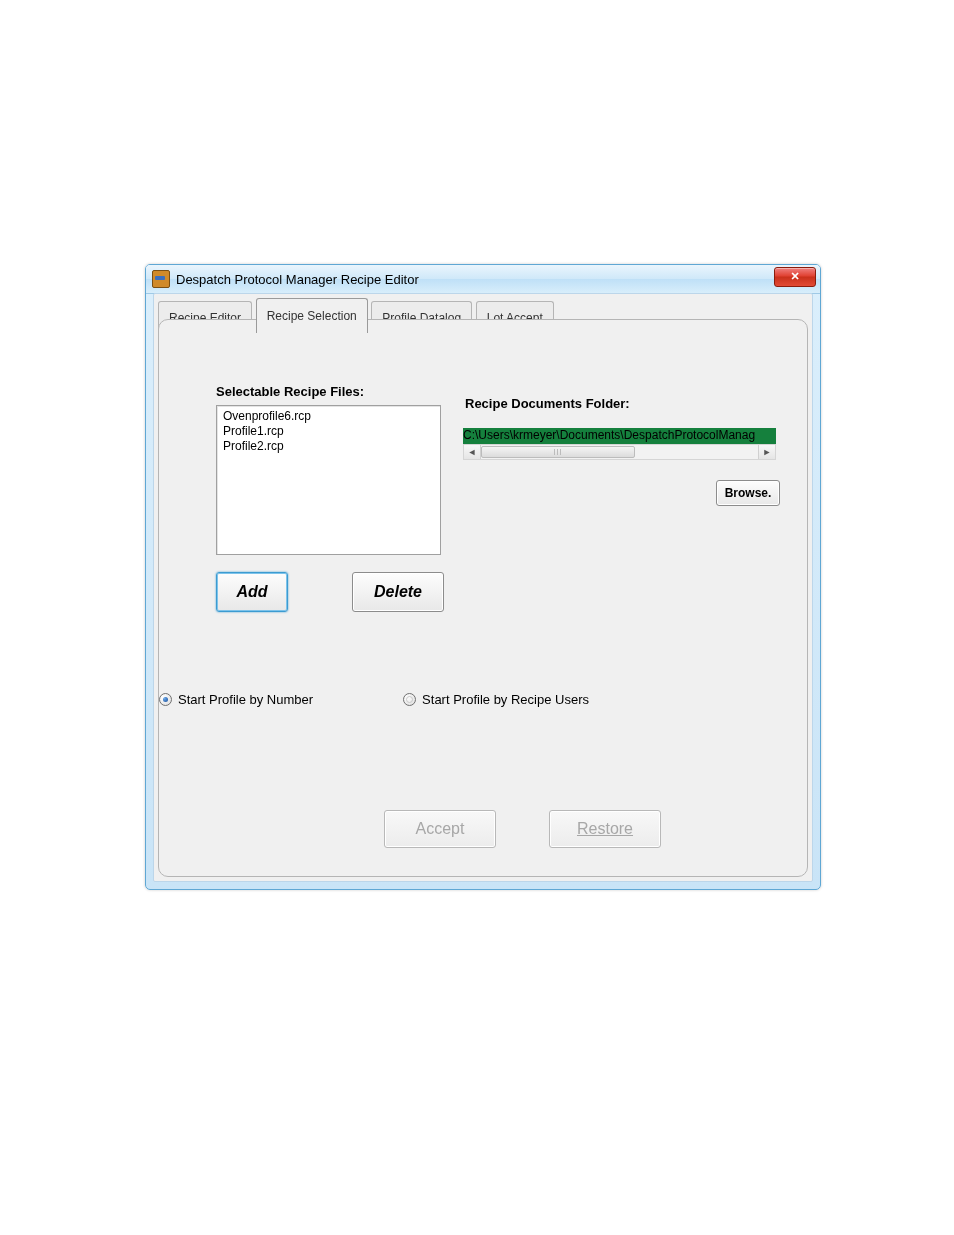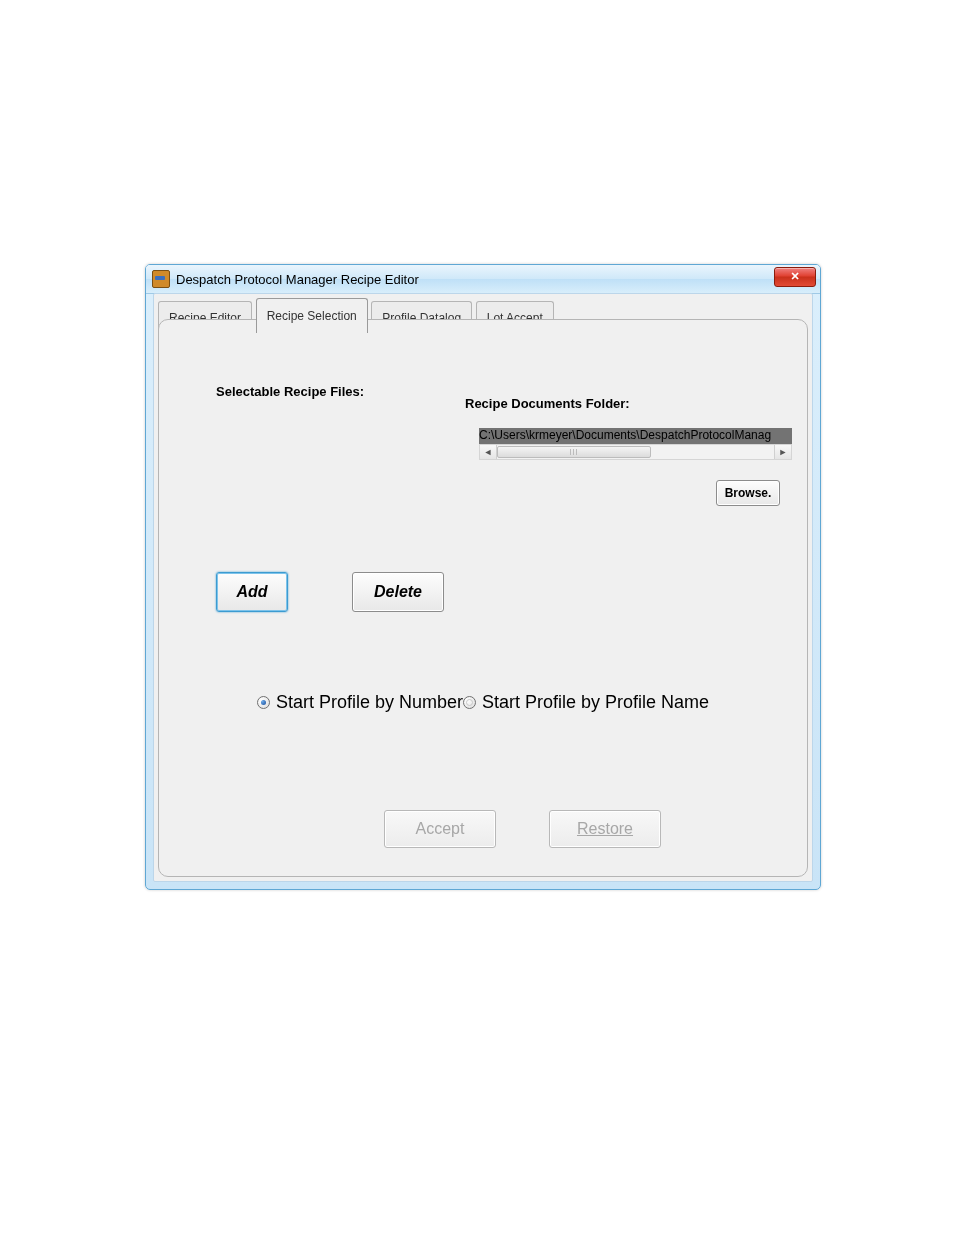--- a/index.html
+++ b/index.html
@@ -179,25 +179,25 @@
     font-size: 16px; font-weight: bold; font-style: italic;
   }
   
   .folder-label {
     position: absolute;
     left: 306px;
     top: 76px;
   }
   .path-box {
     position: absolute;
-    left: 320px;
+    left: 304px;
     top: 108px;
     width: 313px;
     height: 32px;
-    background: #737373;
+    background: #15803d;
   }
   .path-text {
     position:absolute;
     left:0; top:0; right:0;
     font-size: 12px;
     white-space: nowrap;
     overflow: hidden;
   }
   .hscrollbar {
     position: absolute;
@@ -249,22 +249,23 @@
     font-size: 12px;
     font-weight: bold;
   }
   
   .radio-row {
     position: absolute;
     top: 372px;
     left: 0;
     right: 0;
     display: flex;
-    justify-content: center;
-    font-size: 18px;
+    justify-content: flex-start;
+    gap: 90px;
+    font-size: 13px;
   }
   .radio {
     display: inline-flex;
     align-items: center;
     gap: 6px;
   }
   .radio .dot {
     width: 13px; height: 13px;
     border: 1px solid #707070;
     border-radius: 50%;
@@ -326,20 +327,25 @@
       <div class="tabstrip">
         <span class="tab">Recipe Editor</span>
         <span class="tab active">Recipe Selection</span>
         <span class="tab">Profile Datalog</span>
         <span class="tab">Lot Accept</span>
       </div>
 
       <div class="tabpage">
         <div class="label-bold files-label">Selectable Recipe Files:</div>
 
+        <div class="listbox">
+          <div class="item">Ovenprofile6.rcp</div>
+          <div class="item">Profile1.rcp</div>
+          <div class="item">Profile2.rcp</div>
+        </div>
 
         <div class="add-btn">
           <span>Add</span>
         </div>
         <div class="delete-btn">
           <span>Delete</span>
         </div>
 
         <div class="label-bold folder-label">Recipe Documents Folder:</div>
 
@@ -358,21 +364,21 @@
           <span>Browse.</span>
         </div>
 
         <div class="radio-row">
           <label class="radio checked">
             <span class="dot"></span>
             <span>Start Profile by Number</span>
           </label>
           <label class="radio">
             <span class="dot"></span>
-            <span>Start Profile by Profile Name</span>
+            <span>Start Profile by Recipe Users</span>
           </label>
         </div>
 
         <div class="accept-btn">
           <span>Accept</span>
         </div>
         <div class="restore-btn">
           <span>Restore</span>
         </div>
       </div>

